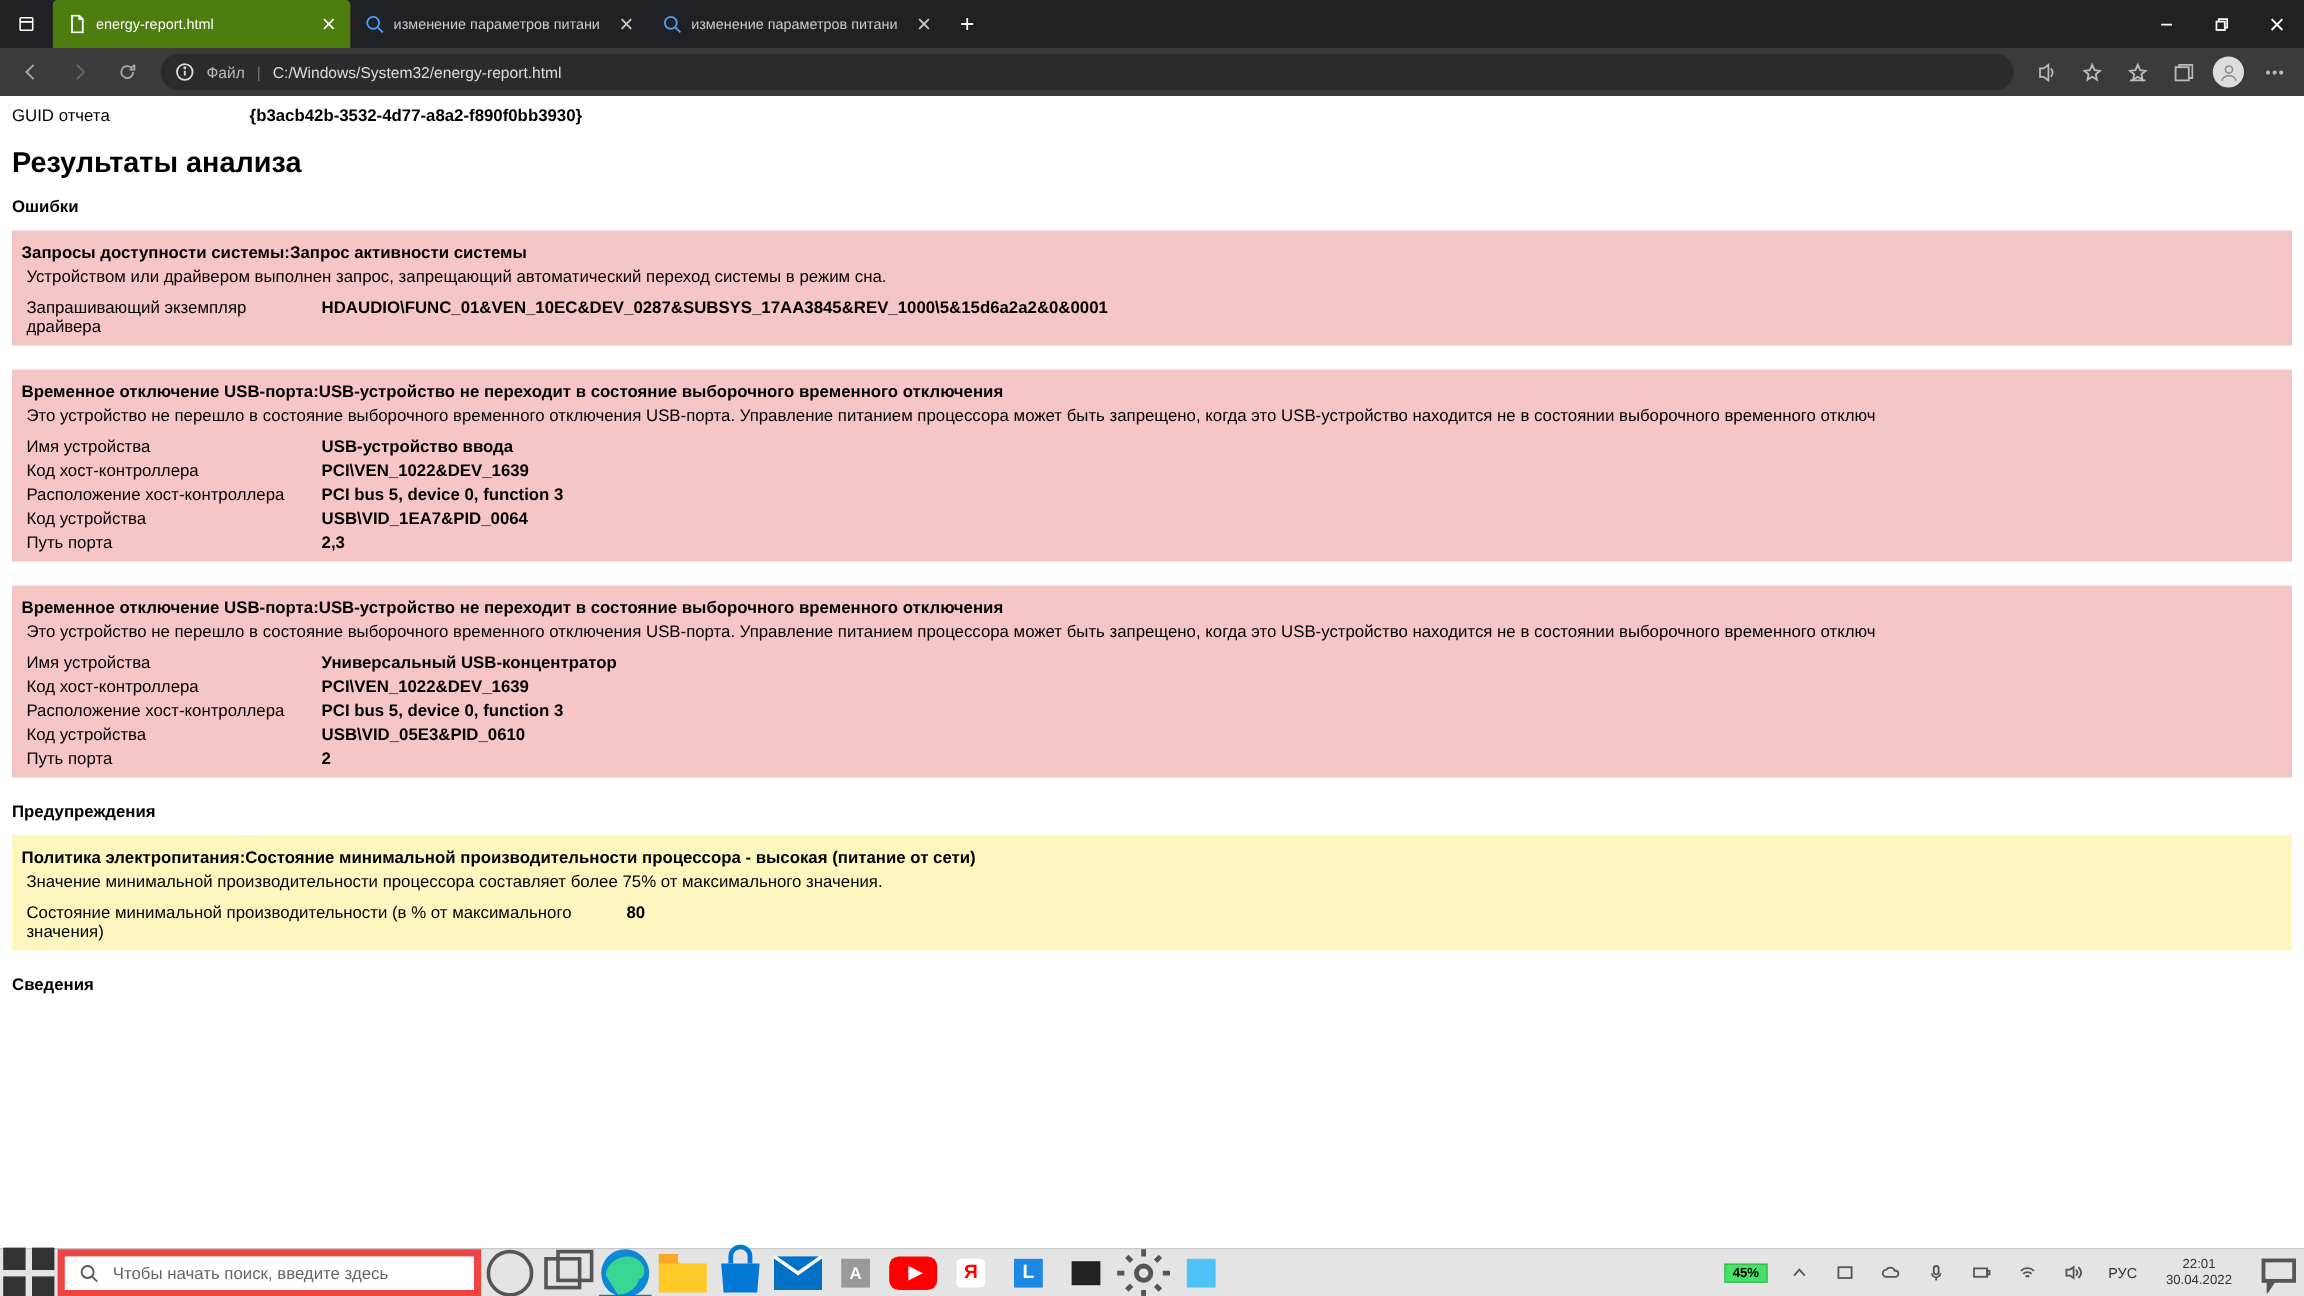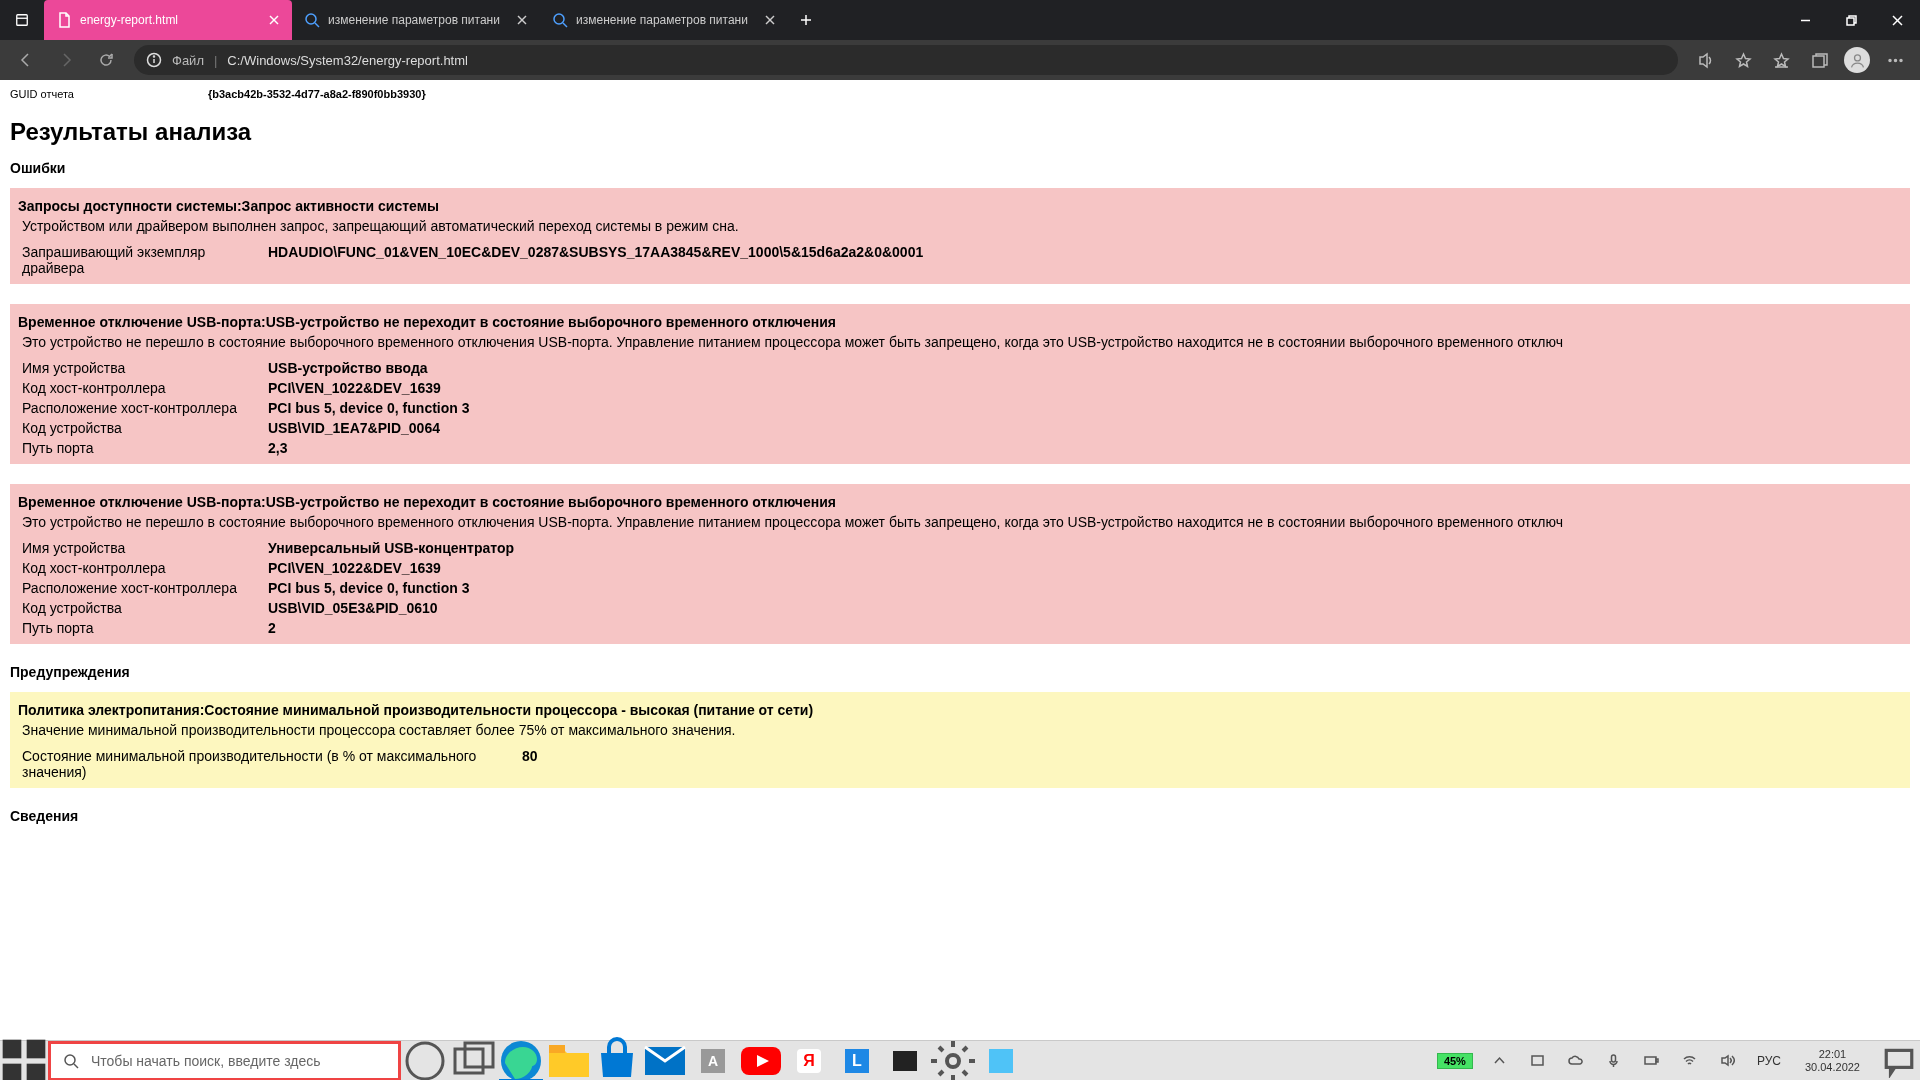--- a/index.html
+++ b/index.html
@@ -3,21 +3,21 @@
 <meta charset="utf-8">
 <style>
 * { margin:0; padding:0; box-sizing:border-box; font-family:"Segoe UI",Arial,sans-serif; }
 html,body { width:1920px; height:1080px; overflow:hidden; background:#fff; }
 
 
 .titlebar { height:40px; background:#202124; display:flex; align-items:stretch; color:#fff; }
 .titlebar .tab-actions { width:44px; display:flex; align-items:center; justify-content:center; }
 .tab-actions svg { width:14px; height:14px; }
 .tab { display:flex; align-items:center; gap:8px; padding:0 10px 0 12px; max-width:248px; min-width:248px; font-size:12px; color:#ccc; position:relative; }
-.tab.active { background:#ec4899; color:#fff; border-top-left-radius:4px; border-top-right-radius:4px; }
+.tab.active { background:#4d7c0f; color:#fff; border-top-left-radius:4px; border-top-right-radius:4px; }
 .tab .ico { width:16px; height:16px; flex:0 0 16px; display:flex; align-items:center; justify-content:center; }
 .tab .title { flex:1; white-space:nowrap; overflow:hidden; text-overflow:ellipsis; }
 .tab .close { width:16px; height:16px; display:flex; align-items:center; justify-content:center; }
 .tab .close svg { width:10px; height:10px; }
 .newtab { width:36px; display:flex; align-items:center; justify-content:center; }
 .newtab svg { width:12px; height:12px; }
 .winbtns { margin-left:auto; display:flex; }
 .winbtn { width:46px; display:flex; align-items:center; justify-content:center; }
 .winbtn svg { width:11px; height:11px; }
 
@@ -29,39 +29,39 @@
 .addr .info-ico { width:16px; height:16px; display:flex; align-items:center; justify-content:center; }
 .addr .file-label { color:#bbb; }
 .addr .sep { color:#777; }
 .addr input { flex:1; background:none; border:none; color:#ddd; font-size:13px; outline:none; }
 .rightico { width:34px; height:32px; display:flex; align-items:center; justify-content:center; color:#bbb; }
 .rightico svg { width:17px; height:17px; }
 .avatar { width:26px; height:26px; border-radius:50%; background:#ddd; display:flex; align-items:center; justify-content:center; }
 
 
 .page { height:calc(1080px - 40px - 40px - 40px); overflow:auto; padding:8px 10px; font-family:Verdana,Arial,sans-serif; }
-.kv { display:flex; font-size:11px; margin-bottom:2px; }
+.kv { display:flex; font-size:14px; margin-bottom:2px; }
 .kv .k { width:198px; }
 .kv .v { font-weight:bold; }
 h3.analysis { font-size:24px; font-weight:bold; margin:18px 0 14px; }
 h4.sect { font-size:14px; font-weight:bold; margin:6px 0 12px; }
 .box { margin:10px 0 20px; padding:10px 8px 4px; font-size:14px; }
 .box.err { background:#f6c5c5; }
 .box.warn { background:#fdf7bf; }
 .box .btitle { font-weight:bold; margin-bottom:4px; }
 .box .bdesc { margin-bottom:10px; margin-left:4px; }
 .box .row { display:flex; margin:4px 0 4px 4px; }
 .box .row .rk { width:246px; }
 .box .row .rv { font-weight:bold; }
 .box .row.wide .rk { width:500px; }
 
 
 .taskbar { position:fixed; left:0; bottom:0; width:1920px; height:40px; background:#e4e4e4; display:flex; align-items:center; border-top:1px solid #c9c9c9; }
 .startbtn { width:48px; height:40px; display:flex; align-items:center; justify-content:center; }
-.searchbox { width:353px; height:40px; background:#fff; border:3px solid #ef4444; display:flex; align-items:center; padding:0 12px; gap:12px; font-size:14px; color:#666; }
+.searchbox { width:353px; height:40px; background:#fff; border:6px solid #ef4444; display:flex; align-items:center; padding:0 12px; gap:12px; font-size:14px; color:#666; }
 .searchbox svg { width:16px; height:16px; }
 .tb-ico { width:48px; height:40px; display:flex; align-items:center; justify-content:center; position:relative; }
 .tb-ico.active::after { content:""; position:absolute; left:2px; right:2px; bottom:0; height:2px; background:#0078d7; }
 .tray { margin-left:auto; display:flex; align-items:center; gap:16px; padding-right:4px; }
 .battery { background:#46e265; color:#000; font-size:11px; padding:1px 6px; border:1px solid #34b84e; font-weight:bold; }
 .tico { width:22px; height:22px; display:flex; align-items:center; justify-content:center; color:#555; }
 .tico svg { width:15px; height:15px; }
 .lang { font-size:12px; color:#333; padding:0 2px; }
 .clock { font-size:11px; color:#333; text-align:center; line-height:13px; padding:0 6px; }
 .noti { width:34px; height:40px; display:flex; align-items:center; justify-content:center; }

